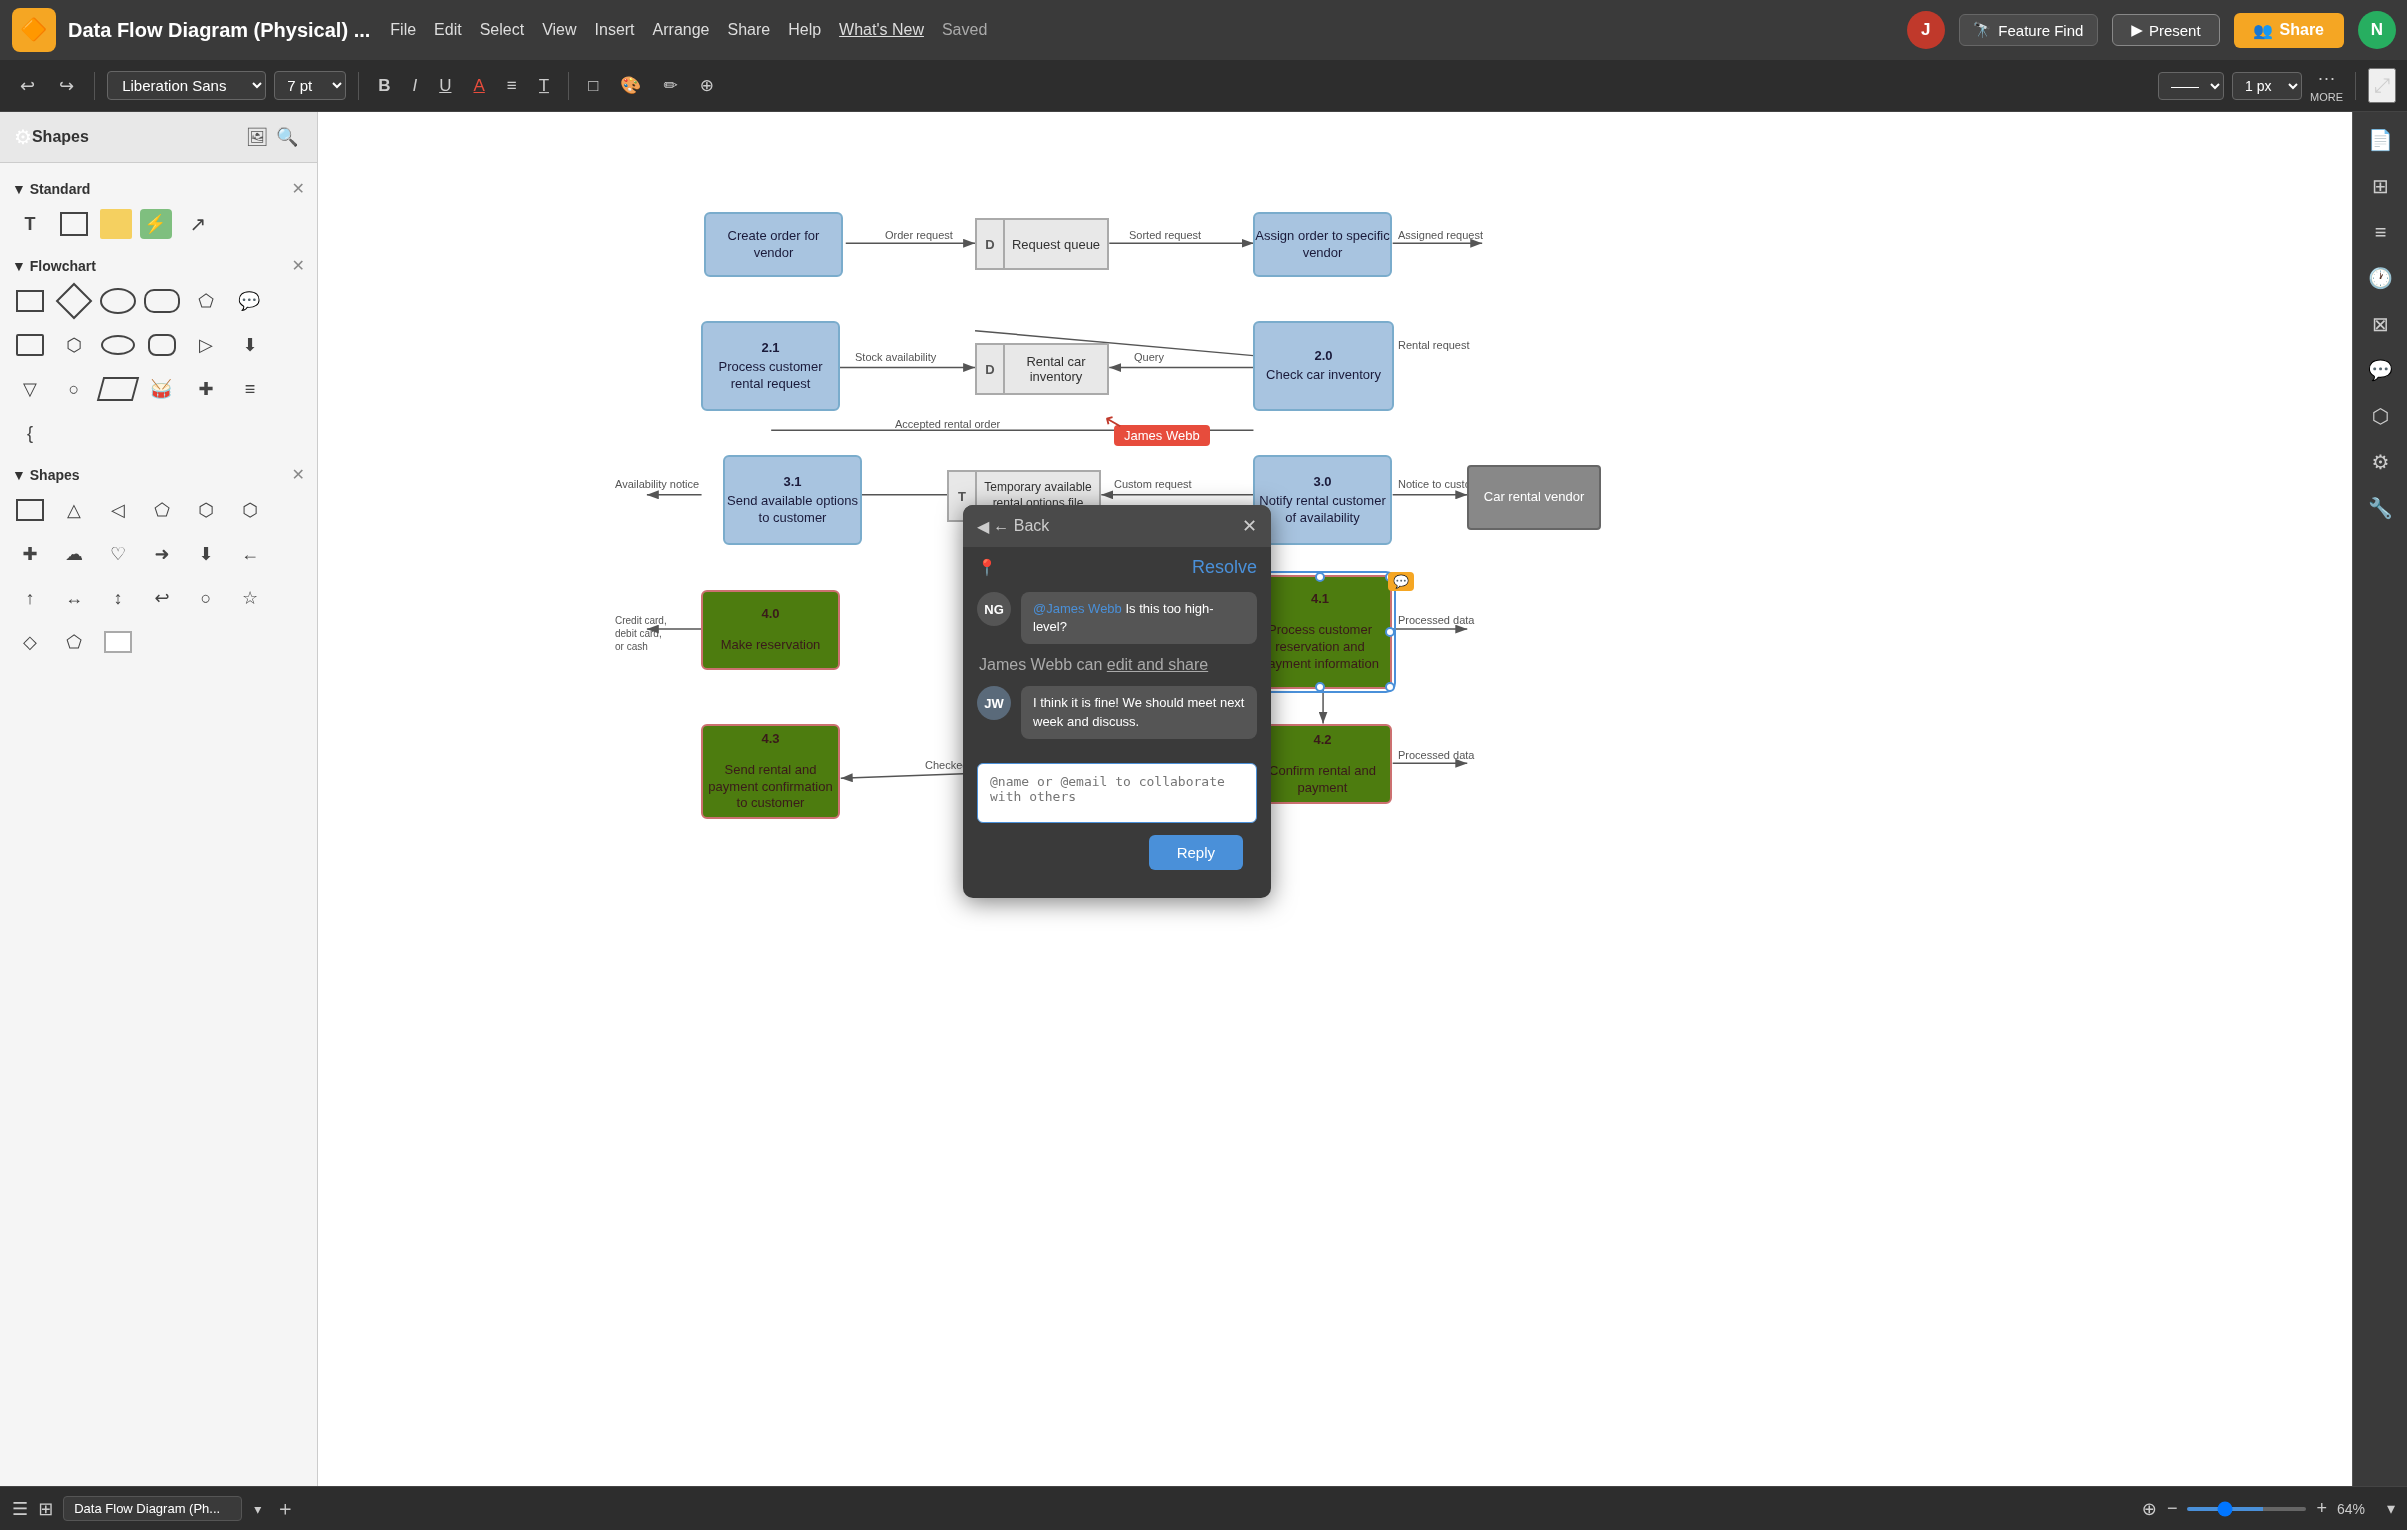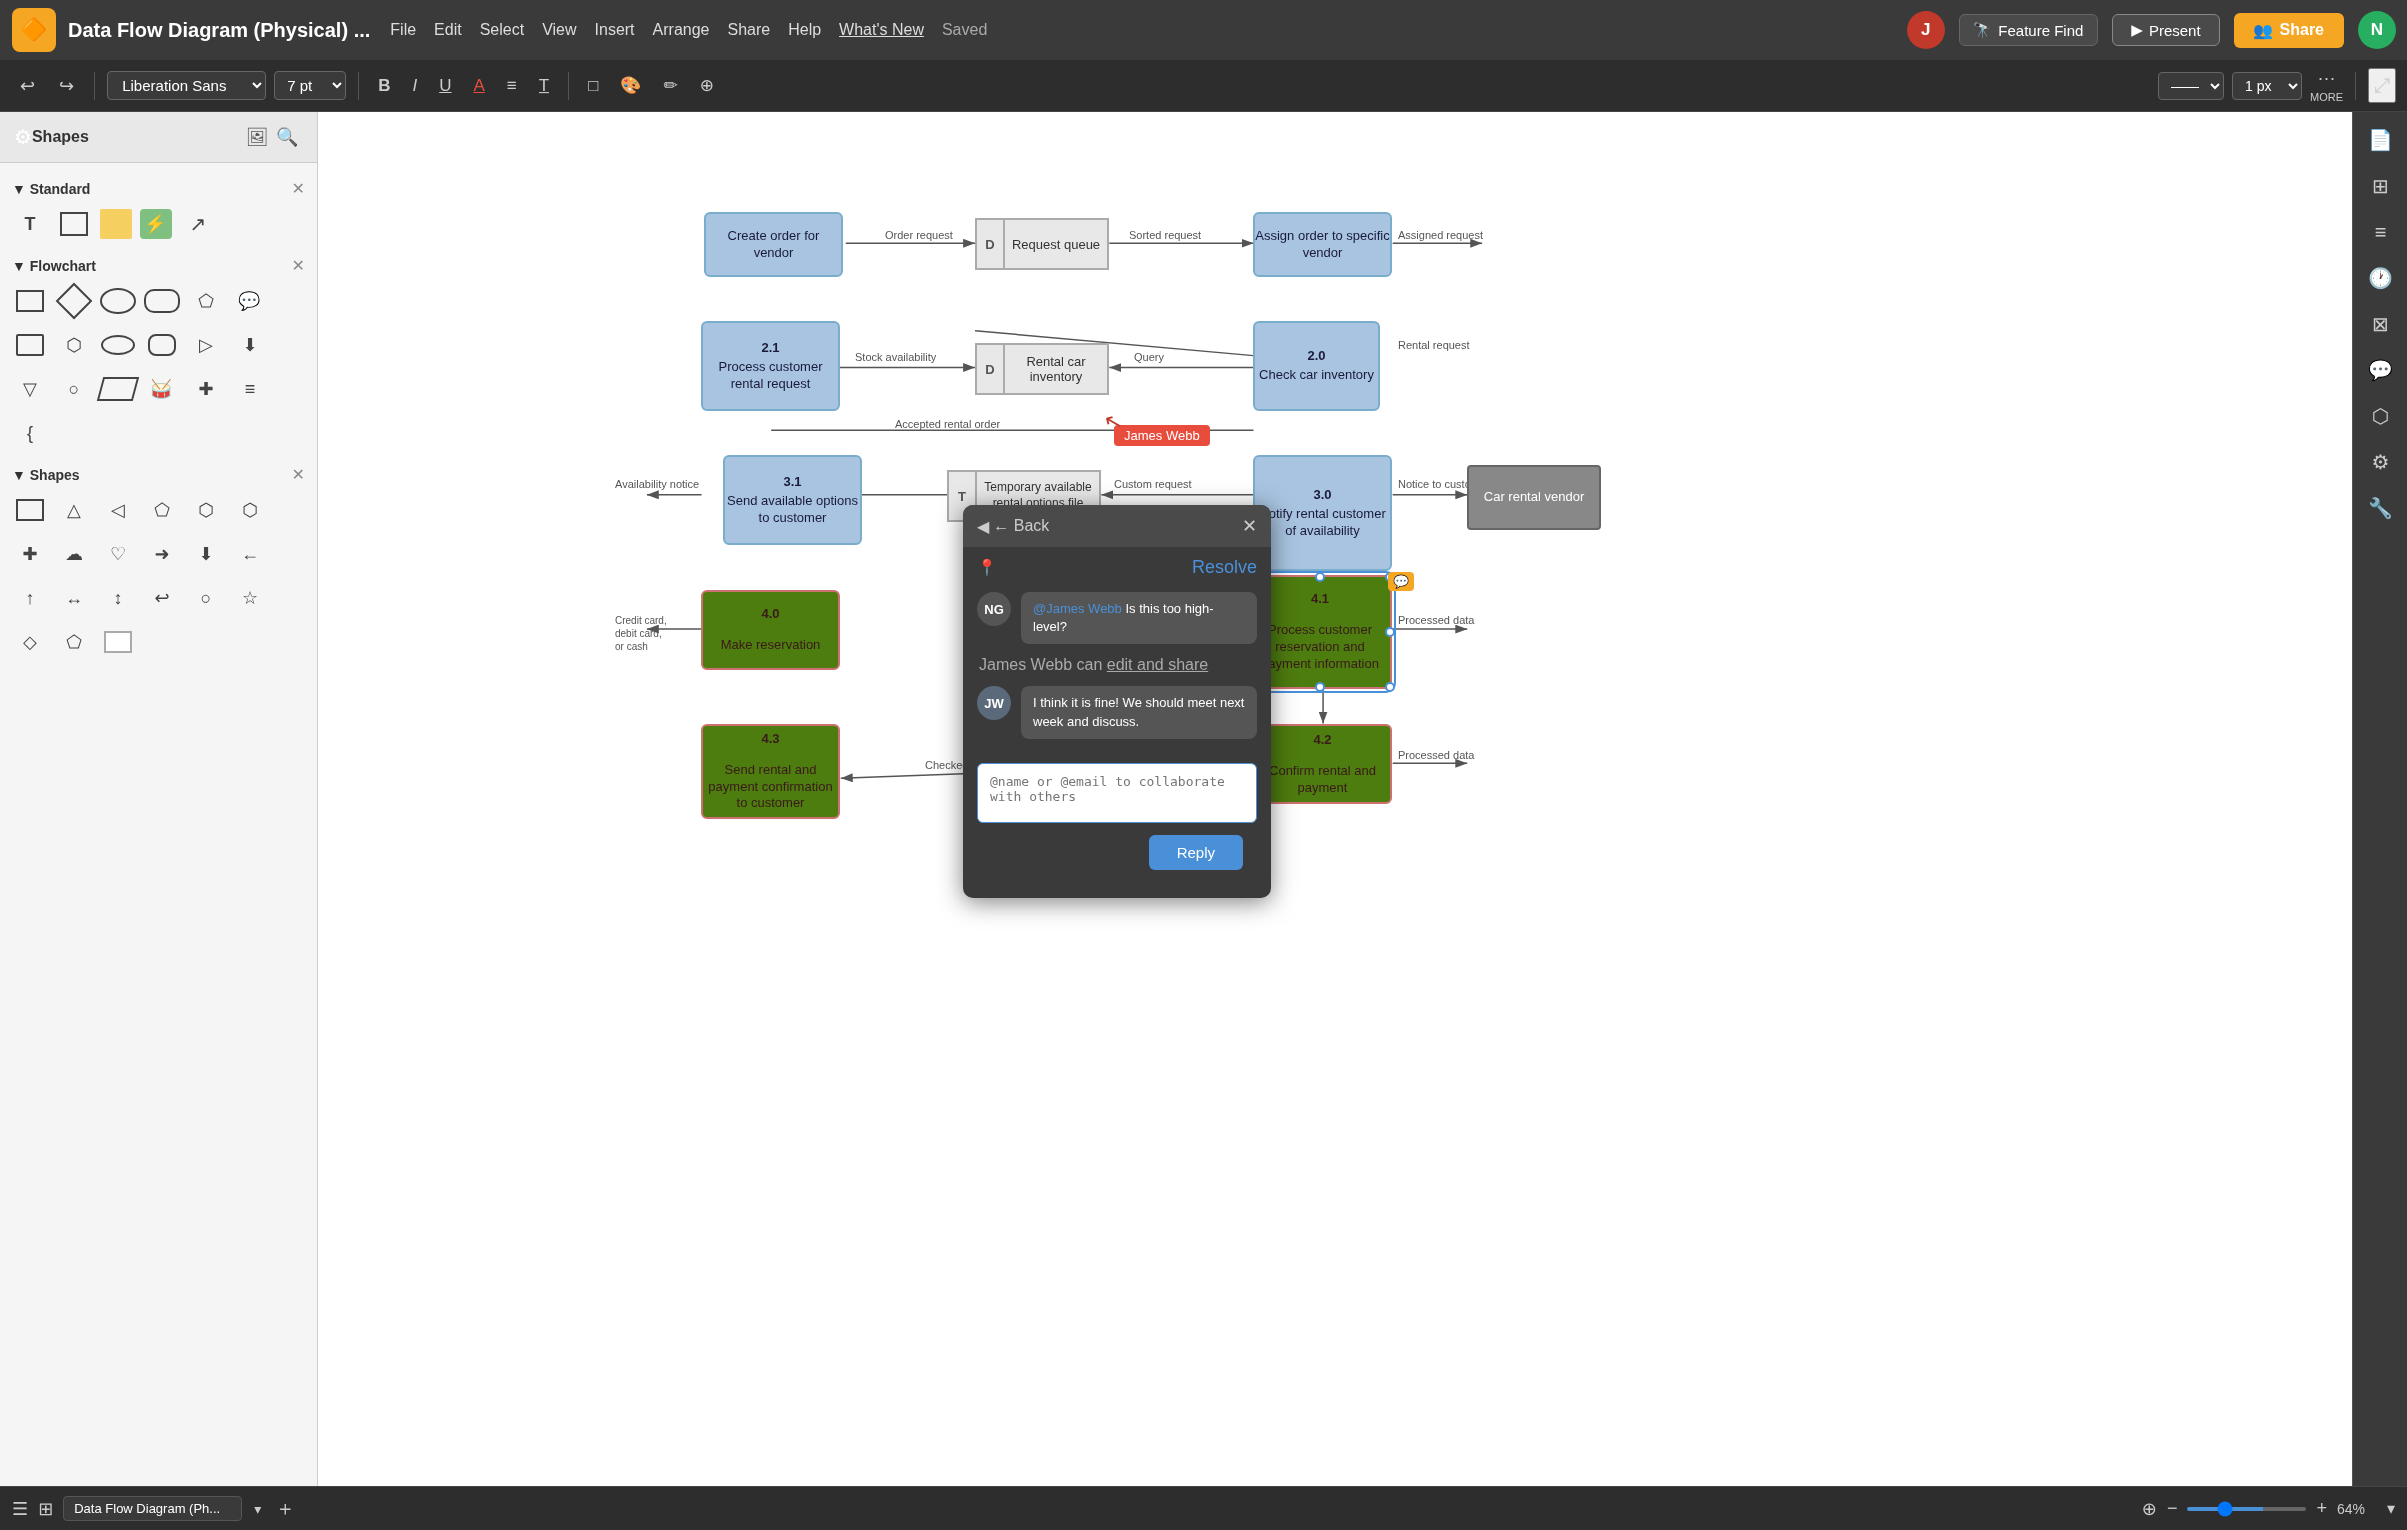--- a/index.html
+++ b/index.html
@@ -437,36 +437,36 @@
       <div class="dfd-node process-node" style="left:383px;top:209px;width:139px;height:90px;">
         <div class="node-id">2.1</div>
         <div class="node-label">Process customer rental request</div>
       </div>
 
       <div class="dfd-node datastore-node" style="left:657px;top:231px;width:134px;height:52px;display:flex;flex-direction:row;align-items:center;padding:0;">
         <div style="width:28px;height:100%;border-right:2px solid #aaa;display:flex;align-items:center;justify-content:center;font-weight:bold;color:#555;font-size:13px;">D</div>
         <div style="flex:1;text-align:center;font-size:13px;color:#333;">Rental car inventory</div>
       </div>
 
-      <div class="dfd-node process-node" style="left:935px;top:209px;width:127px;height:90px;">
+      <div class="dfd-node process-node" style="left:935px;top:209px;width:141px;height:90px;">
         <div class="node-id">2.0</div>
         <div class="node-label">Check car inventory</div>
       </div>
 
       <div class="dfd-node process-node" style="left:405px;top:343px;width:139px;height:90px;">
         <div class="node-id">3.1</div>
         <div class="node-label">Send available options to customer</div>
       </div>
 
       <div class="dfd-node datastore-node" style="left:629px;top:358px;width:154px;height:52px;display:flex;flex-direction:row;align-items:center;padding:0;">
         <div style="width:28px;height:100%;border-right:2px solid #aaa;display:flex;align-items:center;justify-content:center;font-weight:bold;color:#555;font-size:13px;">T</div>
         <div style="flex:1;text-align:center;font-size:12px;color:#333;line-height:1.3;">Temporary available rental options file</div>
       </div>
 
-      <div class="dfd-node process-node" style="left:935px;top:343px;width:139px;height:116px;">
+      <div class="dfd-node process-node" style="left:935px;top:343px;width:139px;height:90px;">
         <div class="node-id">3.0</div>
         <div class="node-label">Notify rental customer of availability</div>
       </div>
 
       <div class="dfd-node external-node" style="left:1149px;top:353px;width:134px;height:65px;">
         <div class="node-label">Car rental vendor</div>
       </div>
 
       <div class="dfd-node process-node-red" style="left:383px;top:478px;width:139px;height:80px;">
         <div class="node-id">4.0</div>

